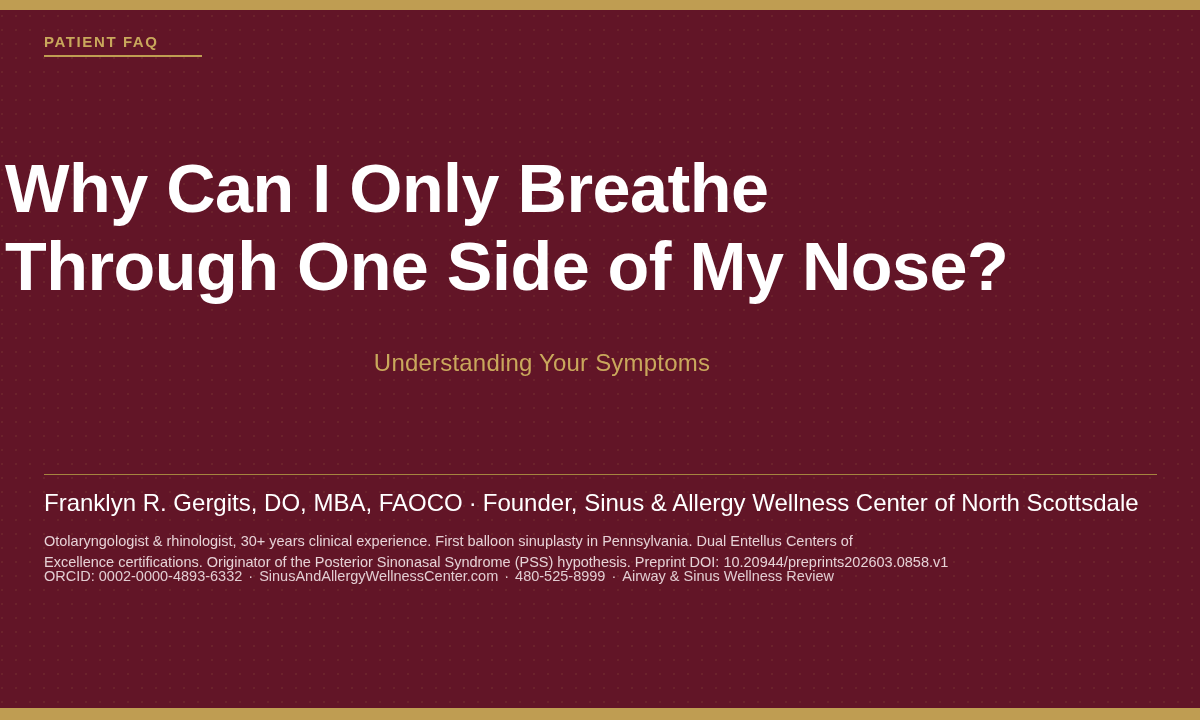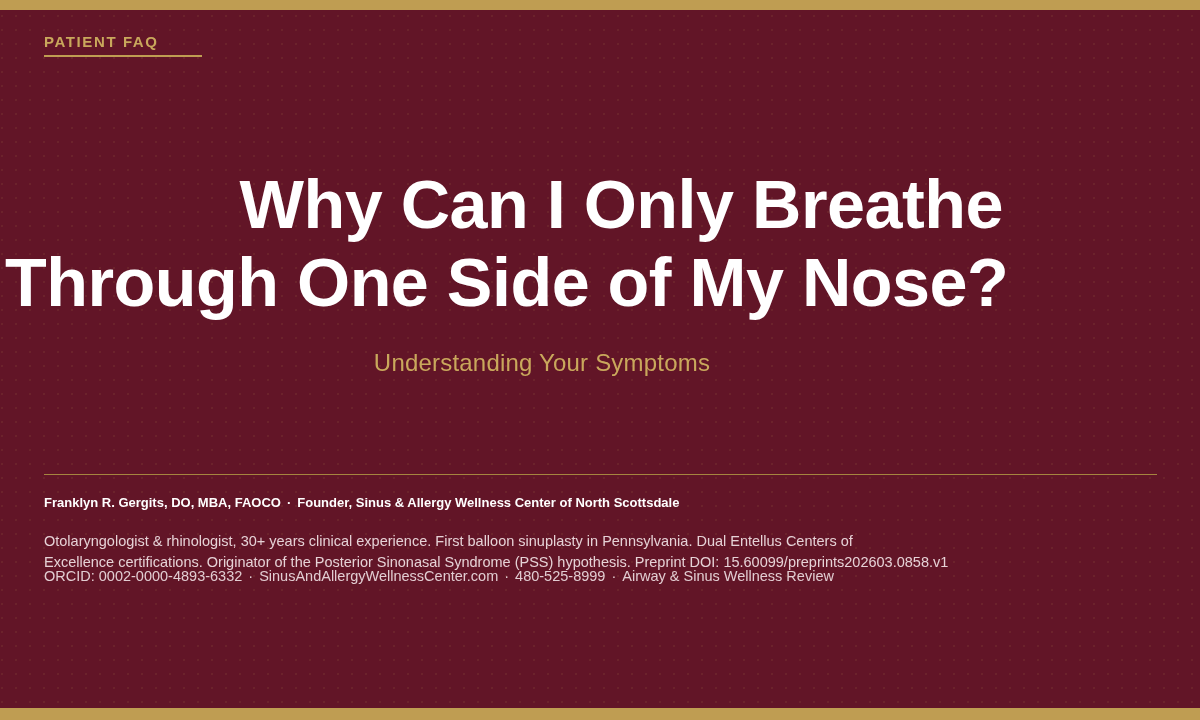--- a/index.html
+++ b/index.html
@@ -66,23 +66,23 @@
   #kicker-underline {
     margin-top:5px;
     width:158px;
     height:2px;
     background:#BF9D52;
   }
 
   
   #headline-block {
     position:absolute;
-    left:0; top:166px;
+    left:0; top:150px;
     width:1008px;
-    text-align:right;
+    text-align:left;
   }
   .headline-line {
     color:#FFFFFF;
     font-family:"Liberation Sans Narrow","Liberation Sans", sans-serif;
     font-weight:bold;
     font-size:69px;
     line-height:78px;
     letter-spacing:-0.5px;
     white-space:nowrap;
     transform:scaleX(0.99);
@@ -107,22 +107,22 @@
     left:44px; top:474px;
     width:1113px; height:1px;
     background:#A5853F;
   }
 
   #byline {
     position:absolute;
     left:44px; top:491px;
     color:#FFFFFF;
     font-family:"Liberation Sans Narrow","Liberation Sans", sans-serif;
-    font-weight:bold;
-    font-size:13px;
+    font-weight:normal;
+    font-size:24px;
     line-height:24px;
     white-space:nowrap;
   }
 
   #bio {
     position:absolute;
     left:44px; top:521px;
     width:1010px;
     color:#E6D2D6;
     font-family:"Liberation Sans", sans-serif;
@@ -165,21 +165,21 @@
   <div id="subtitle">Understanding Your Symptoms</div>
 
   <div id="divider"></div>
 
   <div id="byline">
     <span>Franklyn R. Gergits, DO, MBA, FAOCO</span><span class="sep">·</span><span>Founder, Sinus &amp; Allergy Wellness Center of North Scottsdale</span>
   </div>
 
   <div id="bio">
     <div class="bio-line">Otolaryngologist &amp; rhinologist, 30+ years clinical experience. First balloon sinuplasty in Pennsylvania. Dual Entellus Centers of</div>
-    <div class="bio-line">Excellence certifications. Originator of the Posterior Sinonasal Syndrome (PSS) hypothesis. Preprint DOI: 15.60099/preprints202603.0858.v1</div>
+    <div class="bio-line">Excellence certifications. Originator of the Posterior Sinonasal Syndrome (PSS) hypothesis. Preprint DOI: 10.20944/preprints202603.0858.v1</div>
   </div>
 
   <div id="meta">
     <span>ORCID: 0002-0000-4893-6332</span><span class="sep">·</span><span>SinusAndAllergyWellnessCenter.com</span><span class="sep">·</span><span>480-525-8999</span><span class="sep">·</span><span>Airway &amp; Sinus Wellness Review</span>
   </div>
 
 </div>
 
 <div id="bottom-bar"></div>
 

